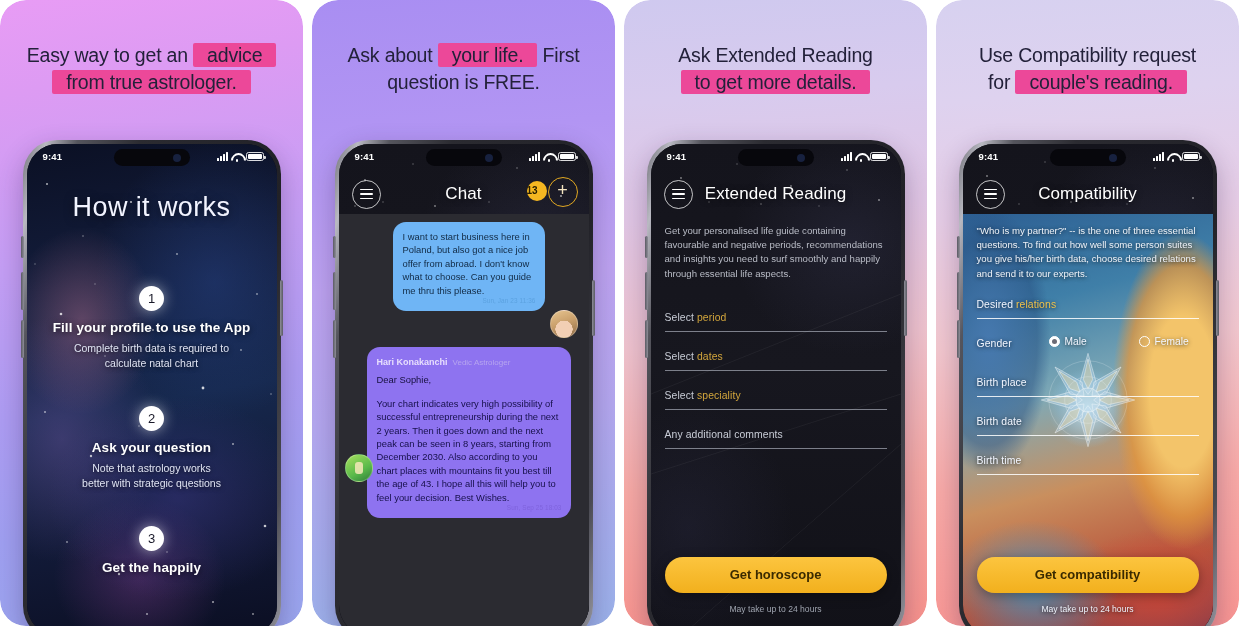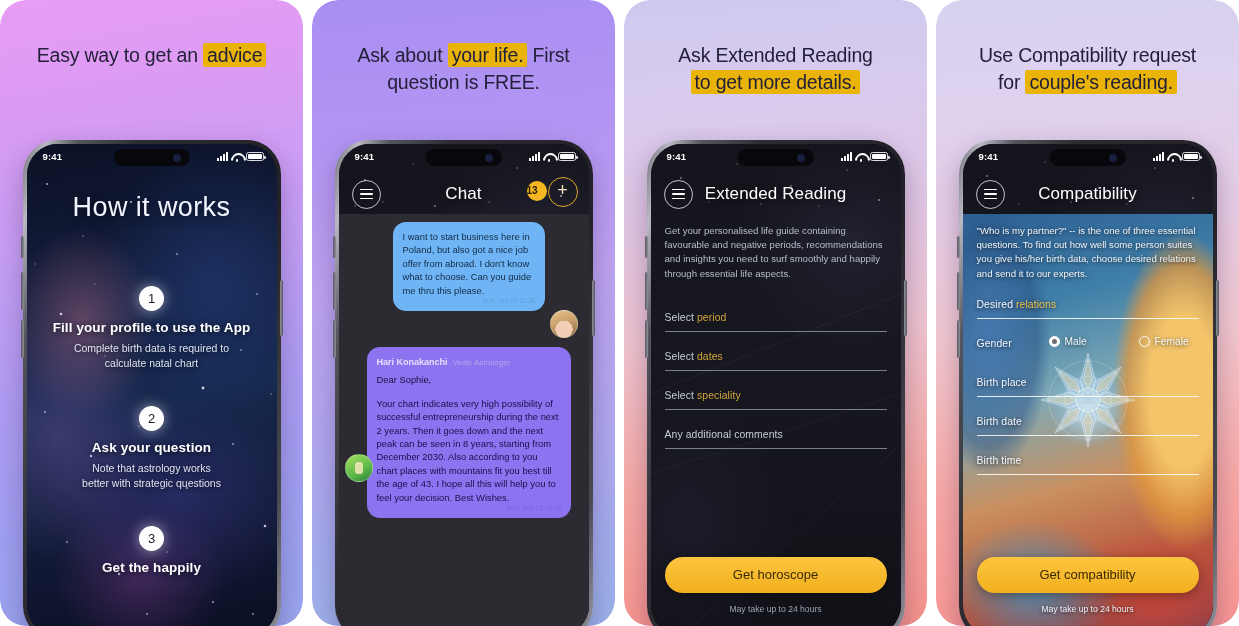--- a/index.html
+++ b/index.html
@@ -20,21 +20,21 @@
   .p3 .pbg{background:linear-gradient(176deg,#cfc9ef 0%,#d8cbee 16%,#e0c6e4 34%,#eec2cd 54%,#f6a9a4 76%,#f8928c 100%);}
   .p4 .pbg{background:linear-gradient(176deg,#d7d1f0 0%,#ded2ef 16%,#e6cde6 34%,#f2c7ce 54%,#f8aaa7 76%,#fa9693 100%);}
 
   
   .caption{
     position:absolute;left:0;right:0;top:42px;text-align:center;
     font-size:19.5px;line-height:27px;color:#23213a;letter-spacing:-0.2px;
     padding:0 14px;box-sizing:border-box;font-weight:400;
   }
   .caption .ln{display:block;}
-  .hl{background:#eab308;padding:1px 4px;border-radius:2px;box-decoration-break:clone;-webkit-box-decoration-break:clone;}
+  .hl{background:#ec4899;padding:1px 14px;border-radius:2px;box-decoration-break:clone;-webkit-box-decoration-break:clone;}
 
   
   .phone{
     position:absolute;left:50%;transform:translateX(-50%);
     top:140px;width:258px;height:500px;
     border-radius:34px;
     background:linear-gradient(105deg,#6f6f77 0%,#b9b9c2 6%,#55555d 14%,#2b2b31 30%,#212127 70%,#4a4a52 90%,#9b9ba4 100%);
     padding:4px;box-sizing:border-box;
     box-shadow:0 10px 26px rgba(40,20,70,.30);
   }
@@ -139,21 +139,21 @@
   .accent{color:#d3a63c;}
   .accent-l{color:#f0c24a;}
   .radios{position:absolute;left:72px;top:-2px;display:flex;gap:52px;text-align:right;}
   .radio{display:flex;align-items:center;gap:5px;font-size:10.2px;color:#f2f6ff;text-shadow:0 1px 4px rgba(0,0,0,.7);}
   .dot{width:11px;height:11px;border-radius:50%;border:1.4px solid #fff;position:relative;box-sizing:border-box;}
   .dot.on{background:#fff;}
   .dot.on::after{content:"";position:absolute;left:2px;top:2px;right:2px;bottom:2px;border-radius:50%;background:#6b6b75;}
 
   .cta{position:absolute;left:14px;right:14px;bottom:43px;height:36px;border-radius:19px;
     background:linear-gradient(180deg,#fcc53f,#f2b01d);color:#3a2a00;
-    font-size:13px;line-height:36px;text-align:center;font-weight:400;
+    font-size:13px;line-height:36px;text-align:center;font-weight:700;
     box-shadow:0 3px 12px rgba(0,0,0,.35);}
   .note{position:absolute;left:0;right:0;bottom:22px;text-align:center;font-size:8.6px;}
   .note-dark{color:#9ea3ae;}
   .note-light{color:#edf1fa;text-shadow:0 1px 4px rgba(0,0,0,.7);}
 
   
   .compart{position:absolute;top:70px;left:0;right:0;bottom:0;overflow:hidden;
     background:
       radial-gradient(circle 54px at 50% 46%, rgba(190,225,245,.85), rgba(140,195,230,.30) 55%, transparent 74%),
       radial-gradient(ellipse 80px 180px at 88% 42%, #f3c46a 0 42%, rgba(226,150,60,.75) 70%, transparent 88%),
@@ -165,20 +165,21 @@
 </style>
 </head>
 <body>
 
 <div class="stage">
 
   <div class="panel p1">
     <div class="pbg"></div>
     <div class="caption">
       <span class="ln"><span>Easy way to get an </span><span class="hl">advice</span></span>
+      <span class="ln"><span class="hl">from true astrologer.</span></span>
     </div>
 
     <div class="phone">
       <span class="btn-side bs1"></span>
       <span class="btn-side bs2"></span>
       <span class="btn-side bs3"></span>
       <span class="btn-pwr"></span>
       <div class="screen">
         <div class="space deep">
           <svg class="stars" viewBox="0 0 250 492" preserveAspectRatio="none">

